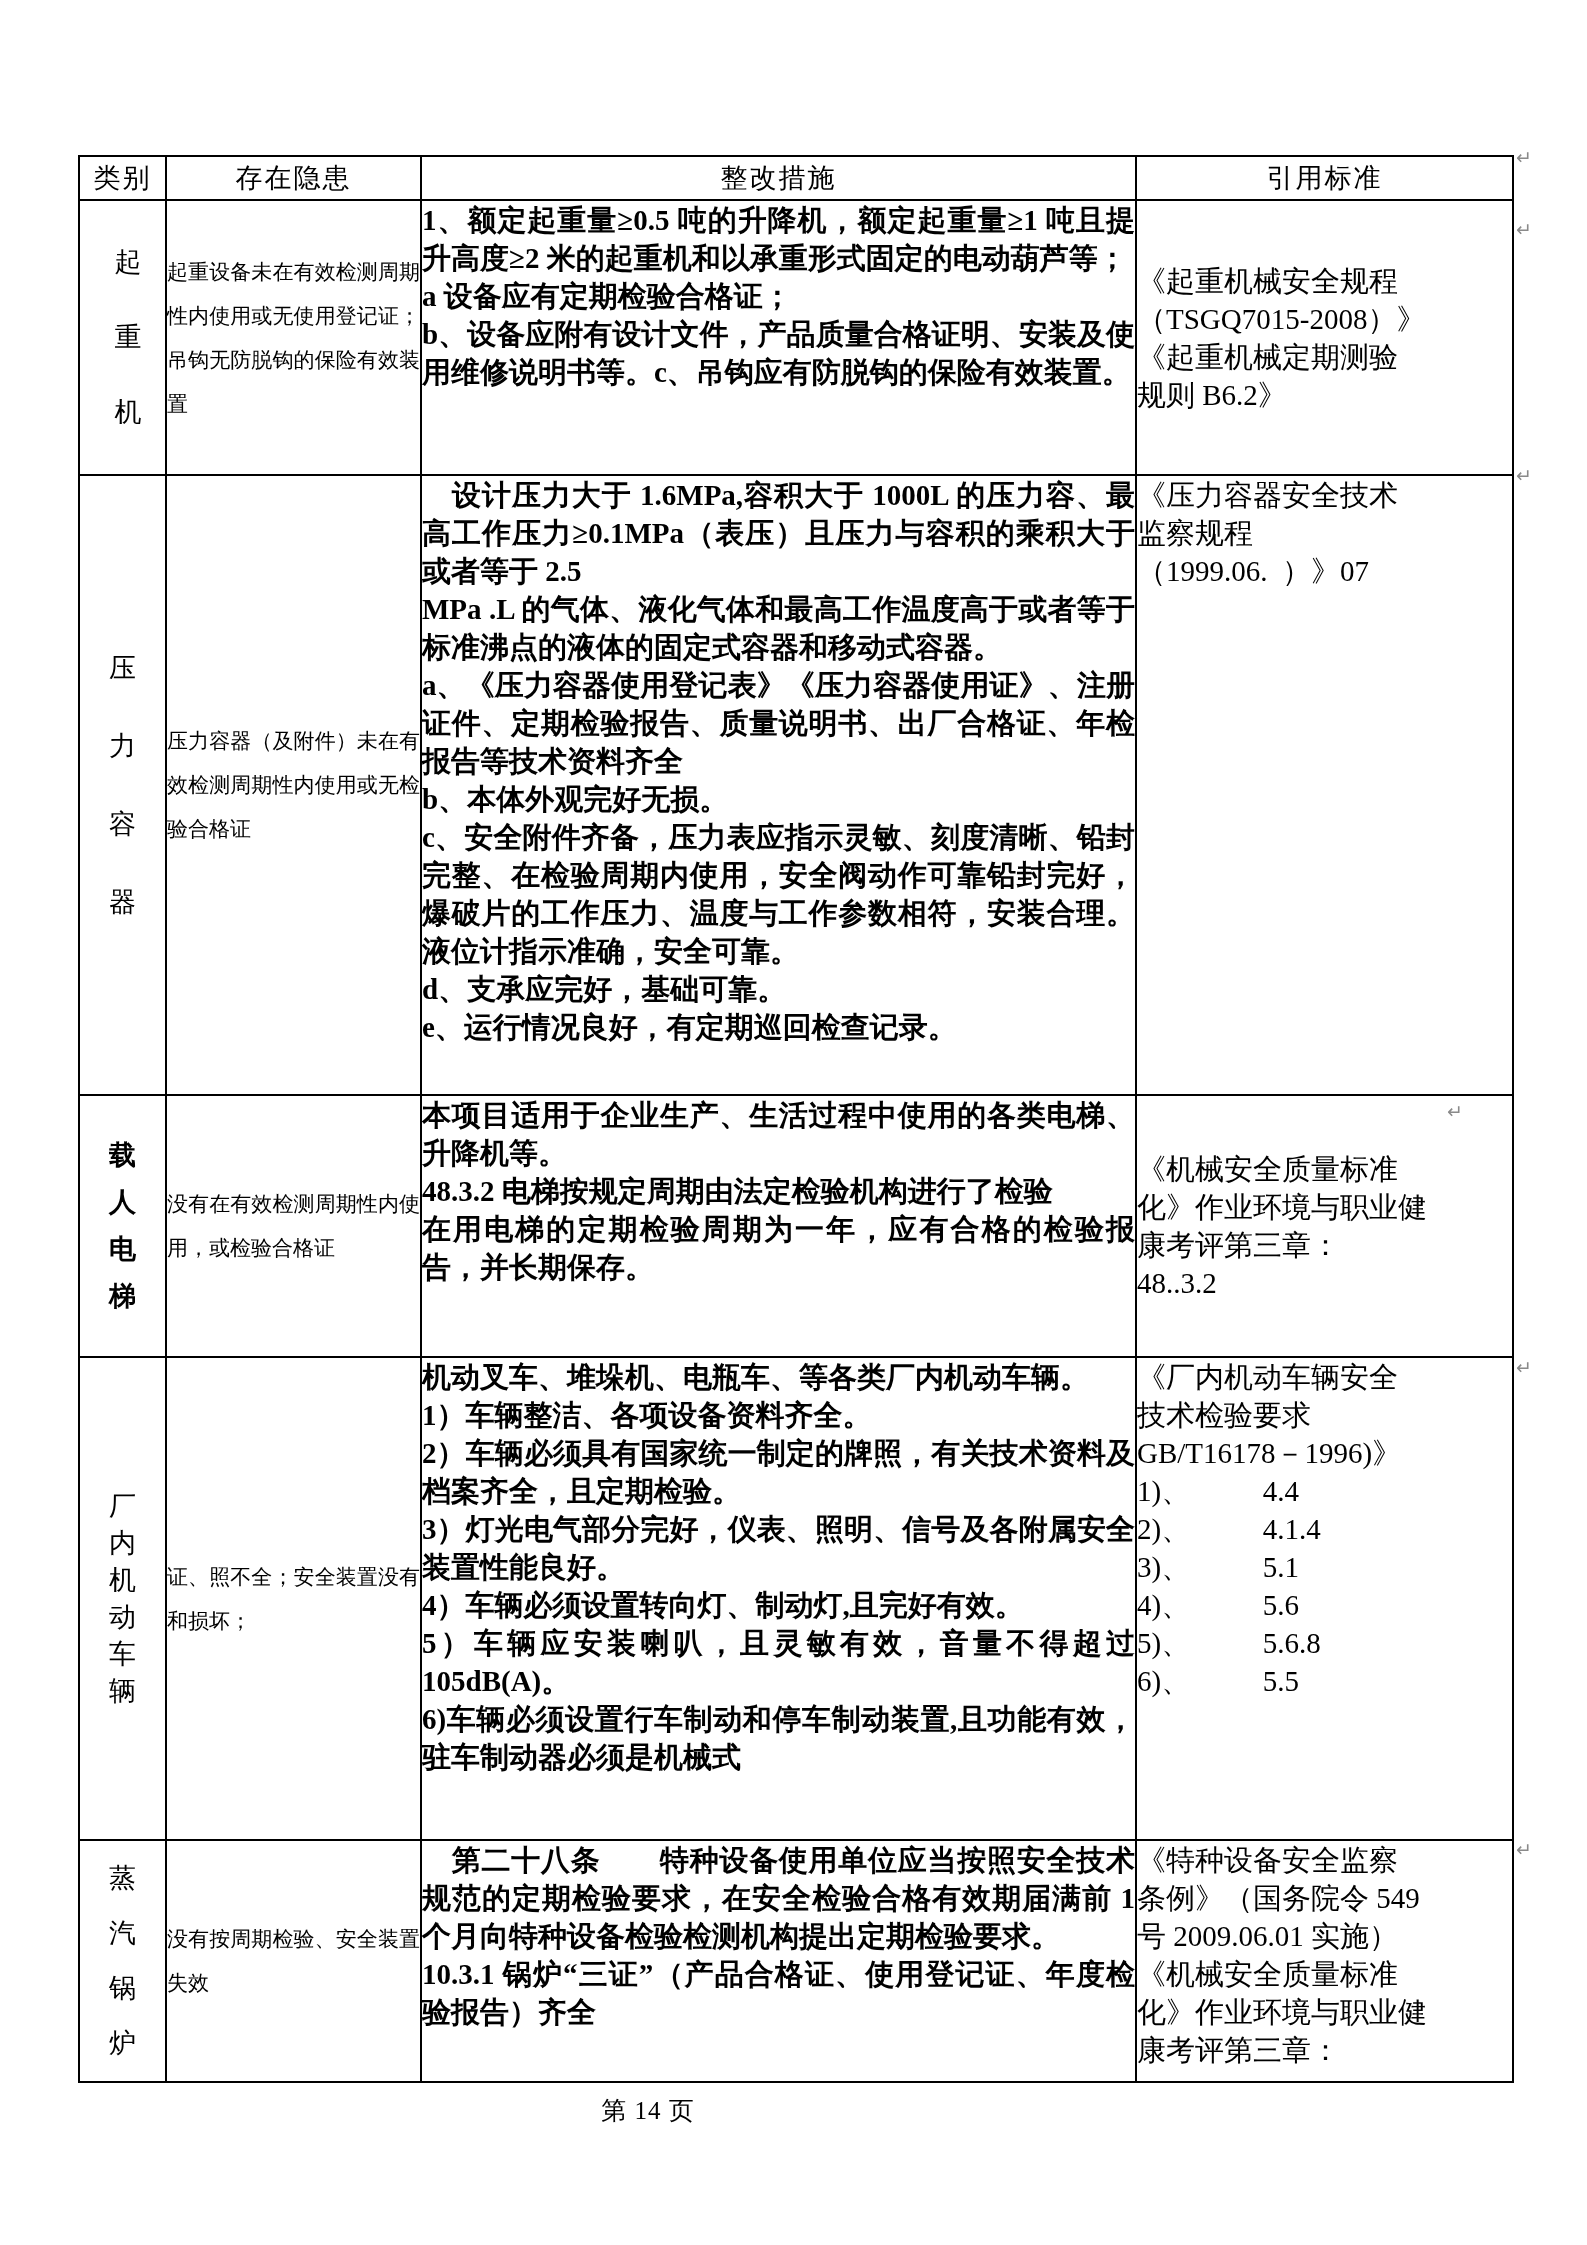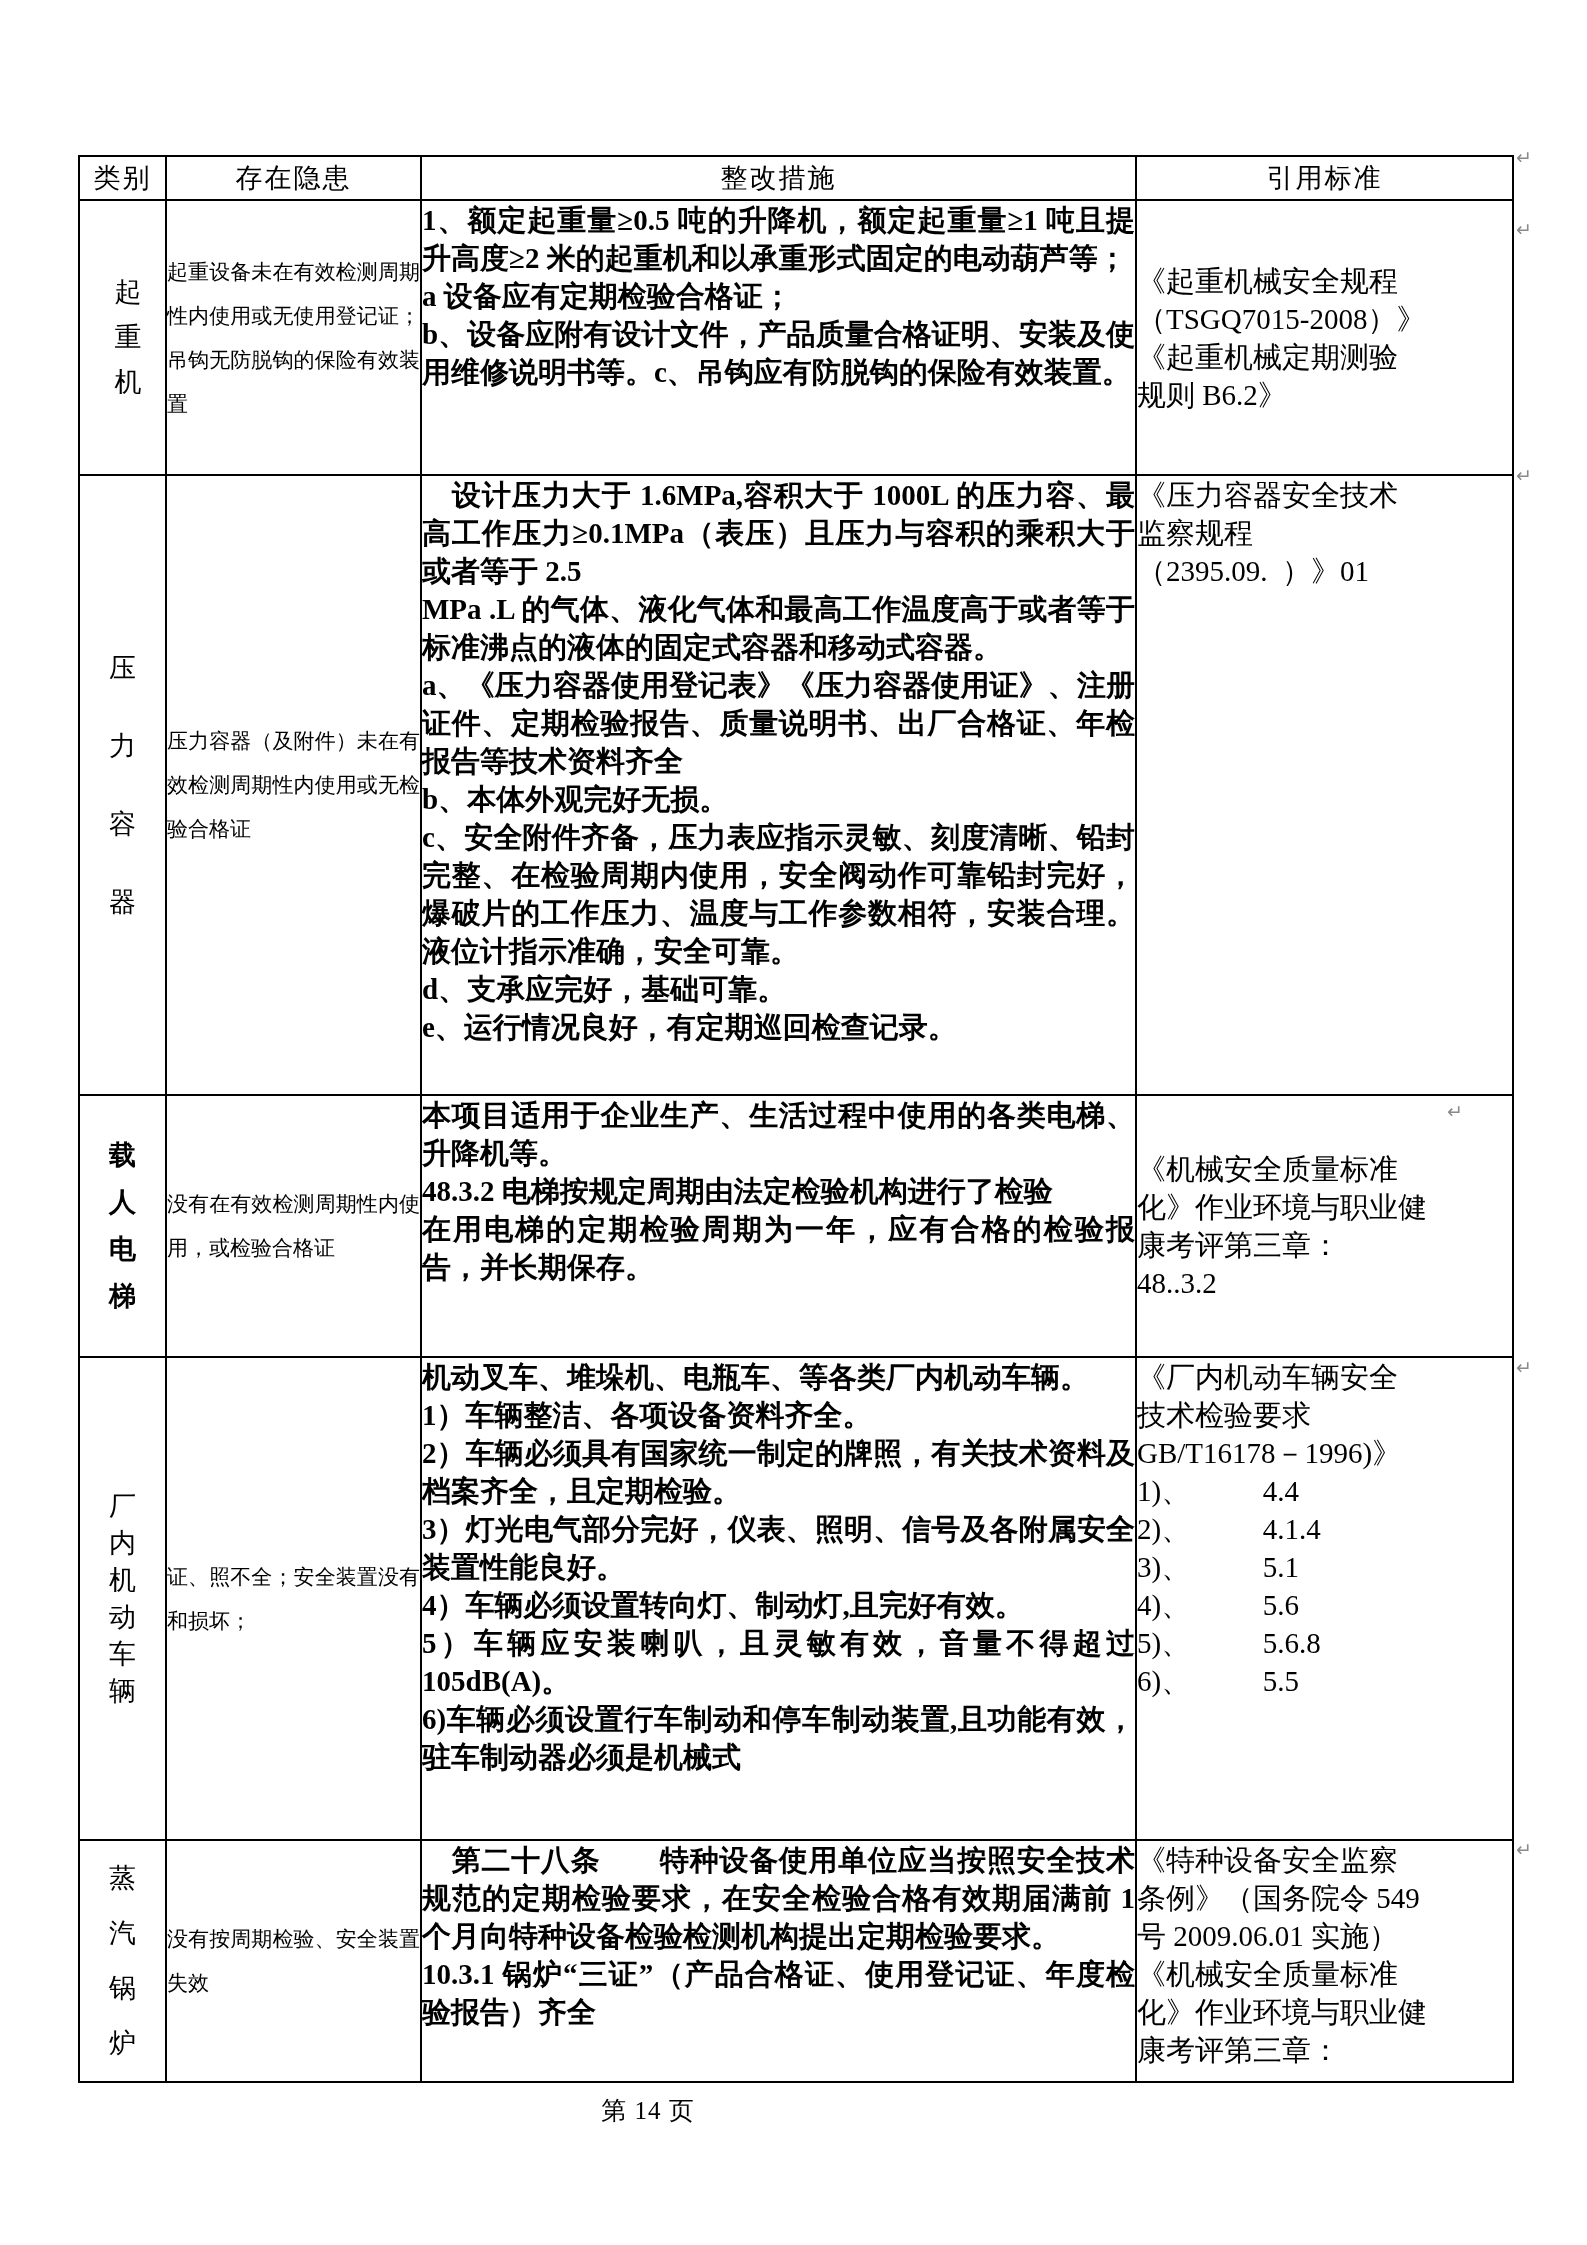--- a/index.html
+++ b/index.html
@@ -16,21 +16,21 @@
   table.doc th {
     height:42px; font-weight:normal; font-size:27px; text-align:center;
     vertical-align:middle; letter-spacing:2px;margin-top:11px;
   }
   
   td.cat { text-align:center; vertical-align:middle; }
   td.cat .v {
     display:inline-block; width:1.1em; font-size:27px;
     word-break:break-all; text-align:center; vertical-align:middle;
   }
-  .lh75 .v { line-height:45px;margin-left:11px; }
+  .lh75 .v { line-height:75px;margin-left:11px; }
   .lh78 .v { line-height:78px; }
   .lh47 .v { line-height:47px;font-weight:bold; }
   .lh37 .v { line-height:37px; font-size:26px; }
   .lh55 .v { line-height:55px; }
   
   td.haz {
     font-size:21px; line-height:44px; text-align:justify;
     vertical-align:middle; padding:0 11px;
   }
   
@@ -95,21 +95,21 @@
             <div>　设计压力大于 1.6MPa,容积大于 1000L 的压力容、最高工作压力≥0.1MPa（表压）且压力与容积的乘积大于或者等于 2.5</div>
             <div>MPa .L 的气体、液化气体和最高工作温度高于或者等于标准沸点的液体的固定式容器和移动式容器。</div>
             <div>a、《压力容器使用登记表》《压力容器使用证》、注册证件、定期检验报告、质量说明书、出厂合格证、年检报告等技术资料齐全</div>
             <div>b、本体外观完好无损。</div>
             <div>c、安全附件齐备，压力表应指示灵敏、刻度清晰、铅封完整、在检验周期内使用，安全阀动作可靠铅封完好，爆破片的工作压力、温度与工作参数相符，安装合理。液位计指示准确，安全可靠。</div>
             <div>d、支承应完好，基础可靠。</div>
             <div>e、运行情况良好，有定期巡回检查记录。</div>
           </td>
       <td class="std vtop">《压力容器安全技术
 监察规程
-（2395.09.  ）》01</td>
+（1999.06.  ）》07</td>
     </tr>
 
     <tr style="height:262px">
       <td class="cat lh47"><span class="v">载人电梯</span></td>
       <td class="haz">没有在有效检测周期性内使用，或检验合格证</td>
       <td class="mea">
             <div>本项目适用于企业生产、生活过程中使用的各类电梯、升降机等。</div>
             <div>48.3.2 电梯按规定周期由法定检验机构进行了检验</div>
             <div>在用电梯的定期检验周期为一年，应有合格的检验报告，并长期保存。</div>
           </td>

